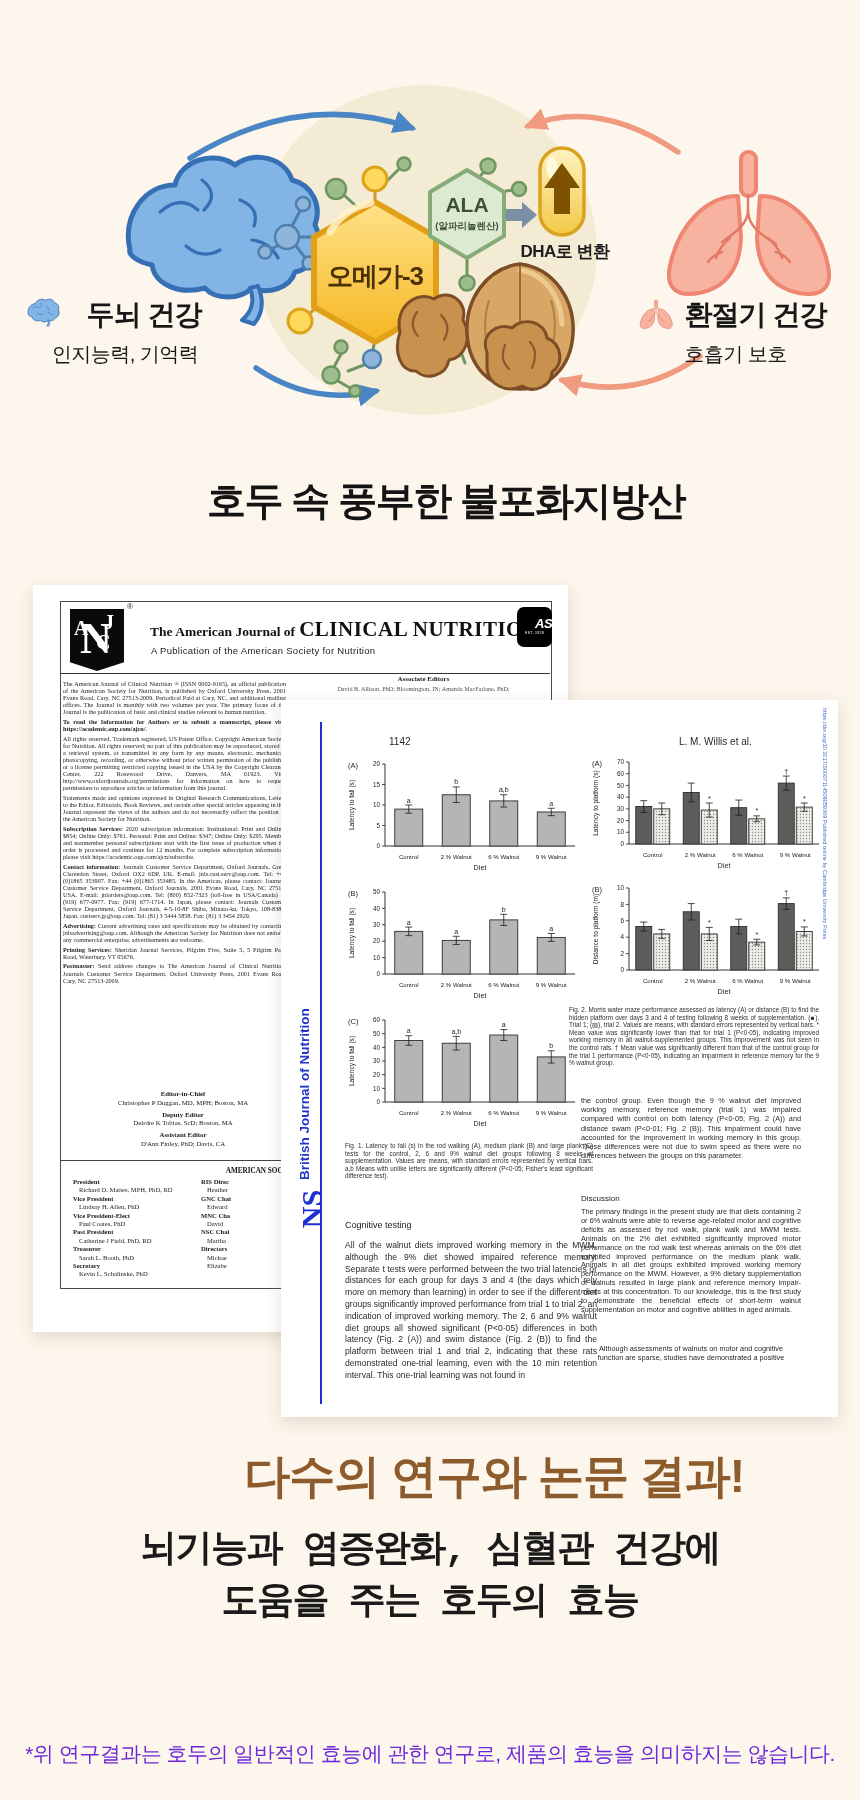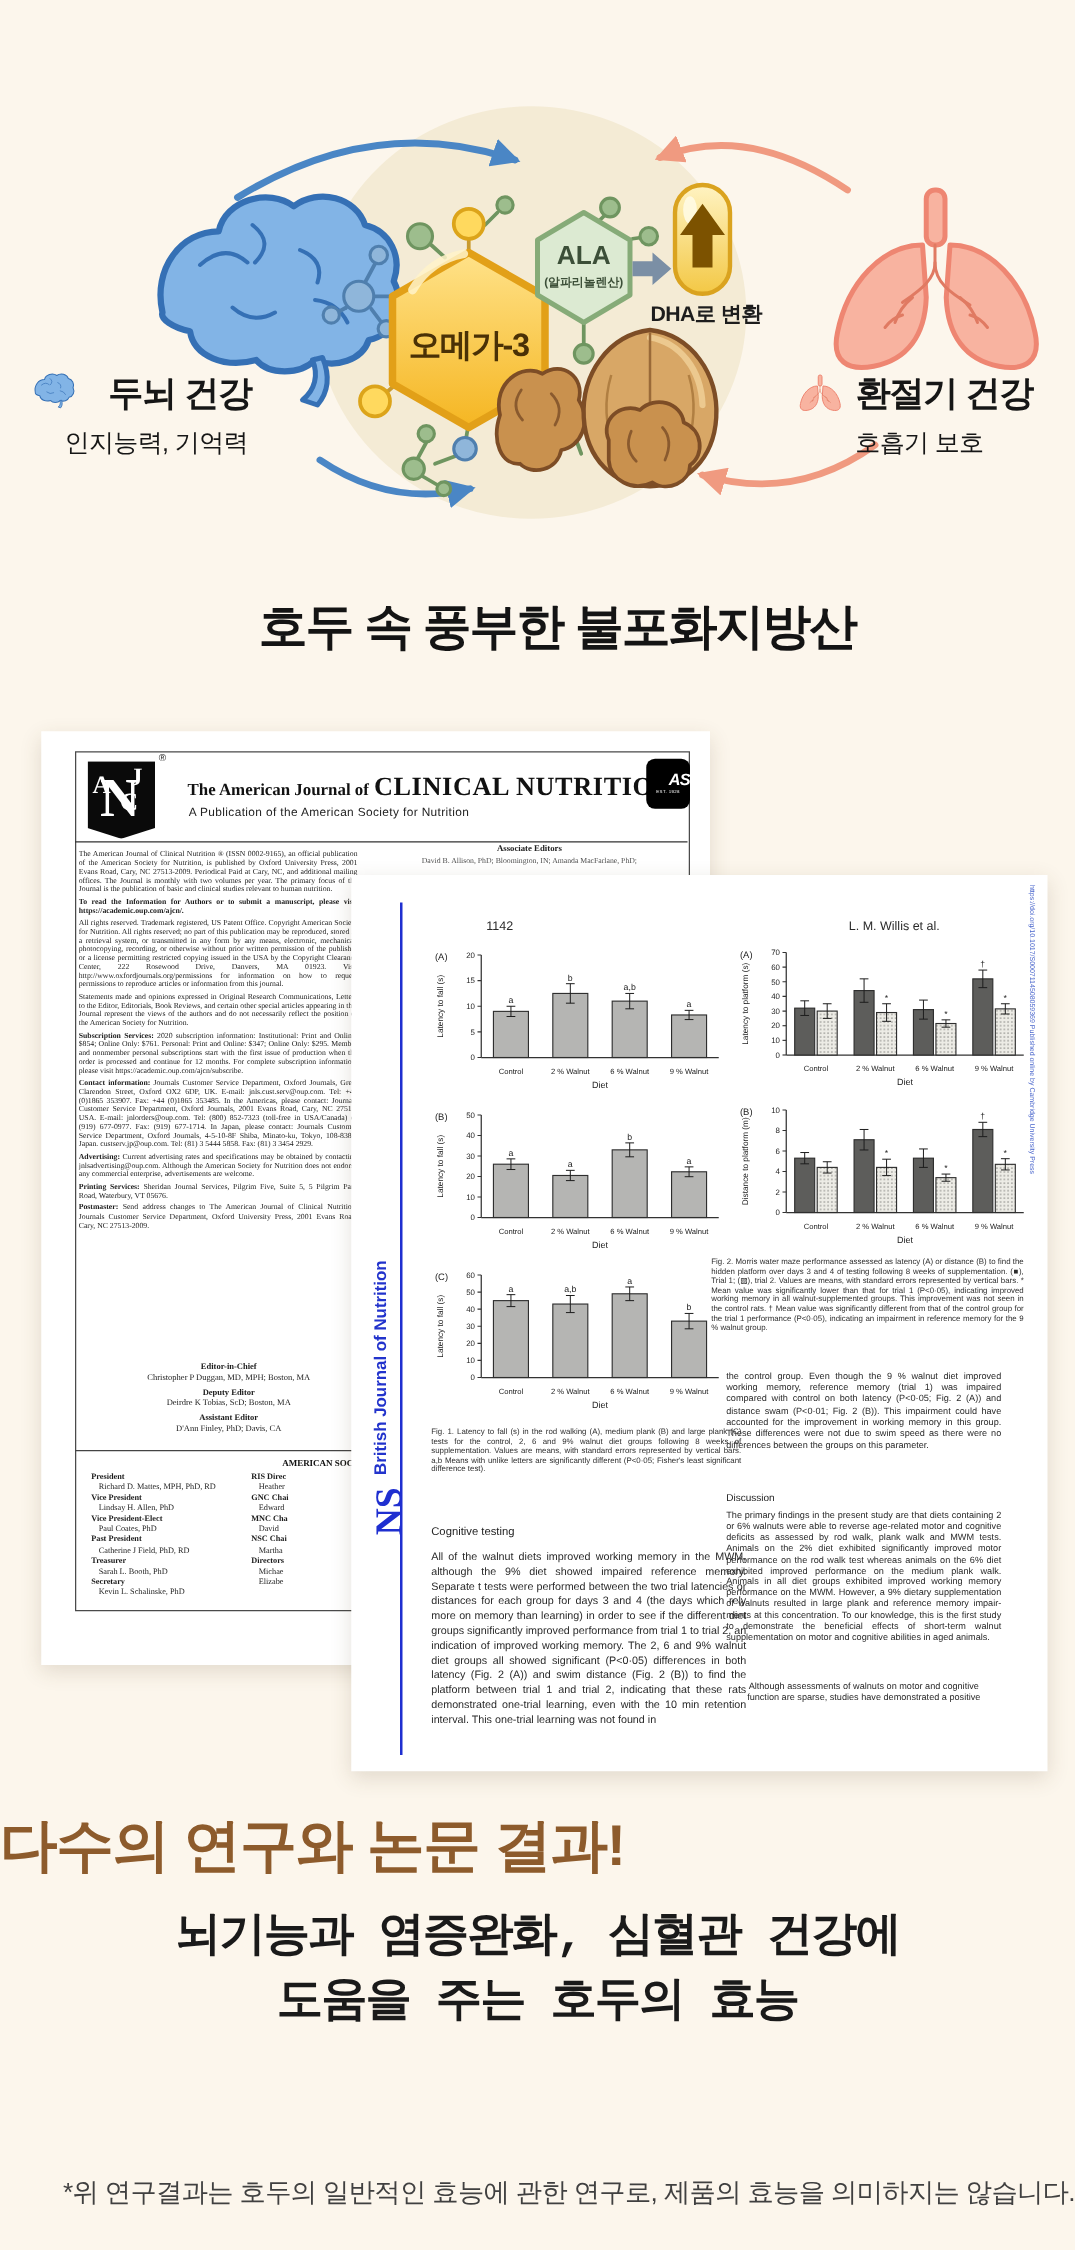--- a/index.html
+++ b/index.html
@@ -15,26 +15,26 @@
                font-size:26px;font-weight:800;color:#4a3106;letter-spacing:-1px;}
   .ala-label{position:absolute;left:430px;top:193px;width:74px;text-align:center;
              font-size:21px;font-weight:800;color:#3c4f38;}
   .ala-sub{position:absolute;left:418px;top:220px;width:98px;text-align:center;
            font-size:9.5px;font-weight:700;color:#3c4f38;}
   .dha-label{position:absolute;left:512px;top:240px;width:106px;text-align:center;
              font-size:17px;font-weight:800;color:#1d1d1d;letter-spacing:-0.5px;}
   
   .h1{position:absolute;left:0;top:474px;width:860px;text-align:center;
       font-size:39px;font-weight:800;color:#141414;letter-spacing:-1.5px;padding-left:16px;}
-  .h2{position:absolute;left:0;top:1446px;width:744px;text-align:left;
+  .h2{position:absolute;left:0;top:1446px;width:744px;text-align:right;
       font-size:46px;font-weight:900;color:#8d5b2c;letter-spacing:-1px;}
   .subtxt{position:absolute;left:0;top:1524px;width:860px;text-align:center;
       font-size:37px;font-weight:600;color:#1a1a1a;line-height:52px;letter-spacing:-1.5px;}
-  .footer{position:absolute;left:0;top:1740px;width:860px;text-align:right;
-      font-size:21px;font-weight:400;color:#404040;letter-spacing:-0.5px;}
+  .footer{position:absolute;left:0;top:1740px;width:860px;text-align:center;
+      font-size:21px;font-weight:400;color:#6d28d9;letter-spacing:-0.5px;}
   
   .doc{position:absolute;background:#ffffff;box-shadow:0 5px 16px rgba(90,70,40,.16);}
   #doc1{left:33px;top:585px;width:535px;height:747px;z-index:1;}
   #doc2{left:281px;top:700px;width:557px;height:717px;z-index:2;}
   
   .d1-border{position:absolute;left:27px;top:16px;width:490px;height:686px;border:1px solid #4a4a4a;}
   .d1-logo{position:absolute;left:37px;top:24px;width:54px;height:62px;background:#0a0a0a;
            clip-path:polygon(0 0,100% 0,100% 86%,50% 100%,0 86%);color:#fff;
            font-family:"Liberation Serif",serif;}
   .d1-logo .n{position:absolute;left:10px;top:4px;font-size:44px;font-weight:700;}

